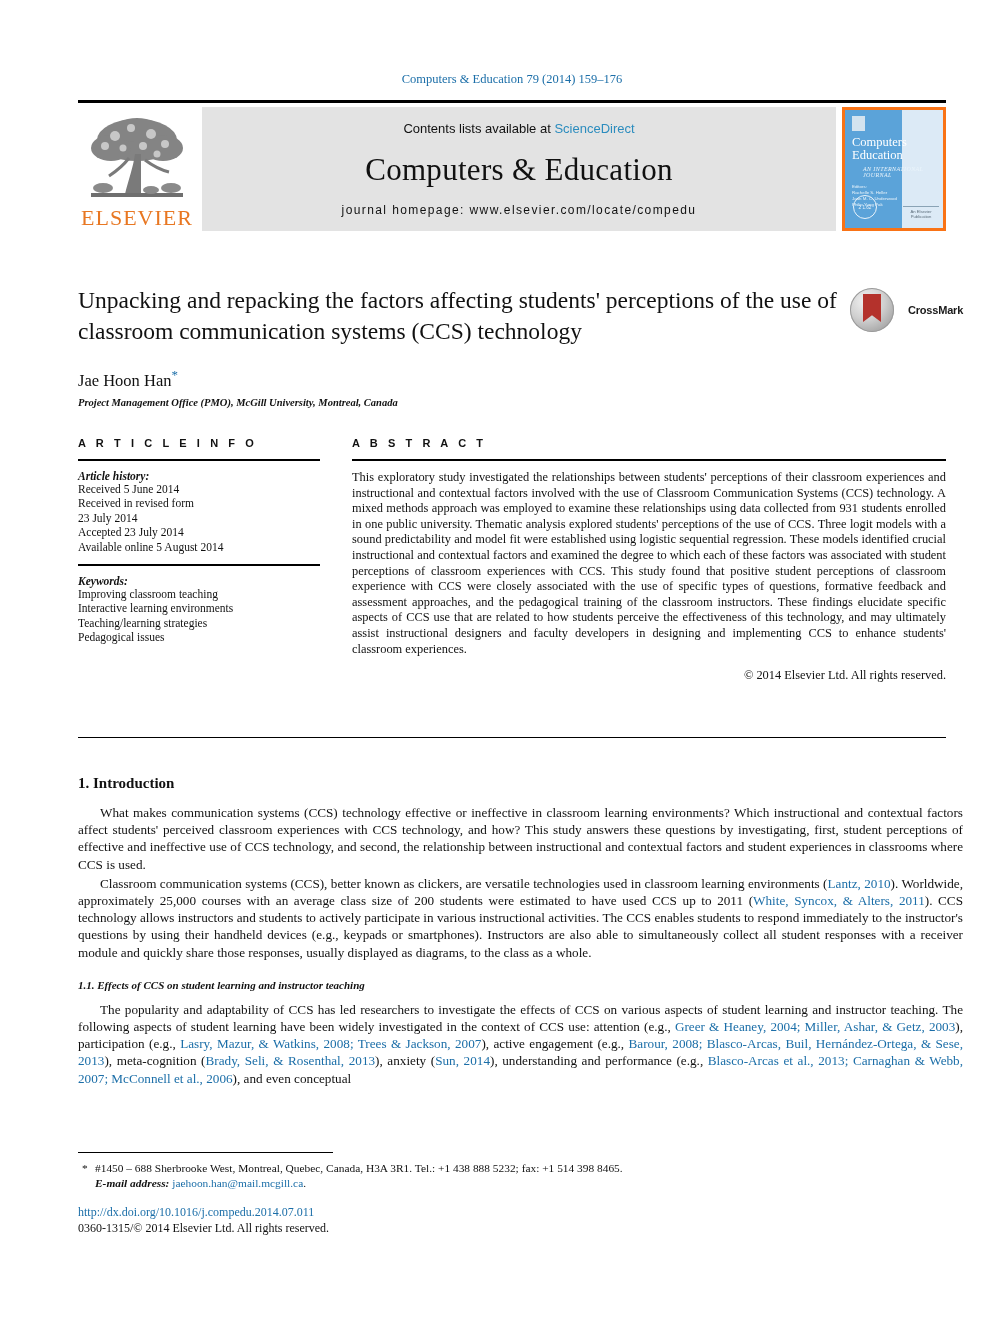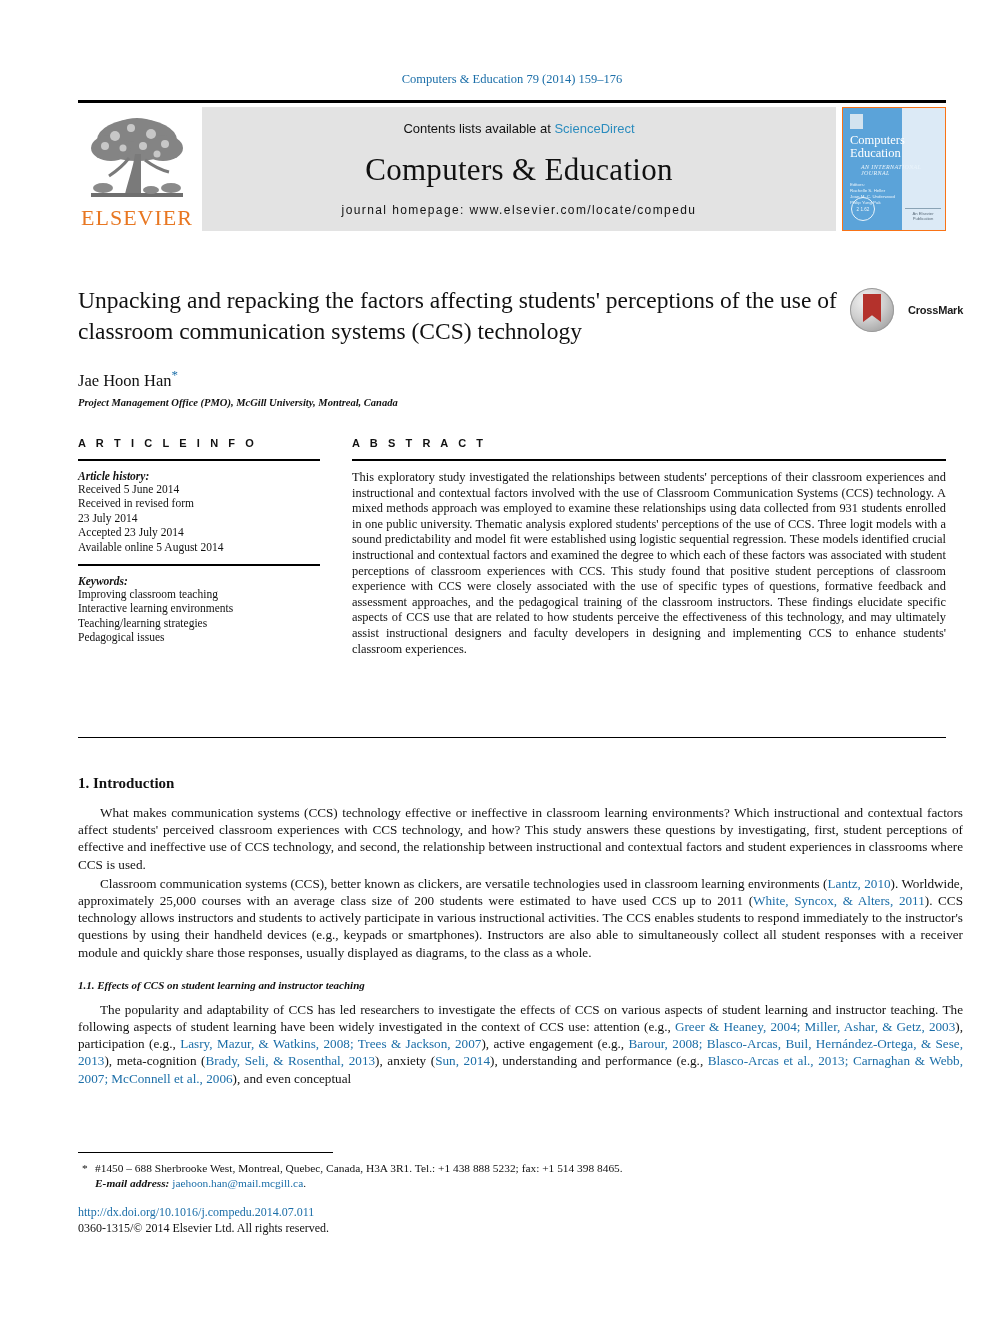--- a/index.html
+++ b/index.html
@@ -100,21 +100,21 @@
   }
   .journal-home {
     font-family: "Liberation Sans", sans-serif;
     font-size: 12px;
     color: #111;
     letter-spacing: 1.4px;
   }
   .cover-thumb {
     width: 104px;
     flex: 0 0 104px;
-    border: 1px solid #f97316;
+    border: 3px solid #f97316;
     background: #fff;
     position: relative;
     overflow: hidden;
     box-sizing: border-box;
   }
   .cover-left {
     position: absolute;
     left: 0; top: 0; bottom: 0;
     width: 58%;
     background: #5ba3d9;
@@ -509,20 +509,21 @@
       <div class="info-line">Improving classroom teaching</div>
       <div class="info-line">Interactive learning environments</div>
       <div class="info-line">Teaching/learning strategies</div>
       <div class="info-line">Pedagogical issues</div>
     </div>
 
     <div class="col-abstract">
       <div class="sec-head">A B S T R A C T</div>
       <div class="thin-rule"></div>
       <div class="abstract-text">This exploratory study investigated the relationships between students' perceptions of their classroom experiences and instructional and contextual factors involved with the use of Classroom Communication Systems (CCS) technology. A mixed methods approach was employed to examine these relationships using data collected from 931 students enrolled in one public university. Thematic analysis explored students' perceptions of the use of CCS. Three logit models with a sound predictability and model fit were established using logistic sequential regression. These models identified crucial instructional and contextual factors and examined the degree to which each of these factors was associated with student perceptions of classroom experiences with CCS. This study found that positive student perceptions of classroom experience with CCS were closely associated with the use of specific types of questions, formative feedback and assessment approaches, and the pedagogical training of the classroom instructors. These findings elucidate specific aspects of CCS use that are related to how students perceive the effectiveness of this technology, and may ultimately assist instructional designers and faculty developers in designing and implementing CCS to enhance students' classroom experiences.</div>
+      <div class="copyright-line">© 2014 Elsevier Ltd. All rights reserved.</div>
     </div>
 
   </div>
 
   <div class="mid-rule"></div>
 
   <div class="body-col">
     <div class="h2">1. Introduction</div>
     <p class="para">What makes communication systems (CCS) technology effective or ineffective in classroom learning environments? Which instructional and contextual factors affect students' perceived classroom experiences with CCS technology, and how? This study answers these questions by investigating, first, student perceptions of effective and ineffective use of CCS technology, and second, the relationship between instructional and contextual factors and student experiences in classrooms where CCS is used.</p>
     <p class="para"><span>Classroom communication systems (CCS), better known as clickers, are versatile technologies used in classroom learning environments (</span><span class="ref">Lantz, 2010</span><span>). Worldwide, approximately 25,000 courses with an average class size of 200 students were estimated to have used CCS up to 2011 (</span><span class="ref">White, Syncox, &amp; Alters, 2011</span><span>). CCS technology allows instructors and students to actively participate in various instructional activities. The CCS enables students to respond immediately to the instructor's questions by using their handheld devices (e.g., keypads or smartphones). Instructors are also able to simultaneously collect all student responses with a receiver module and quickly share those responses, usually displayed as diagrams, to the class as a whole.</span></p>

